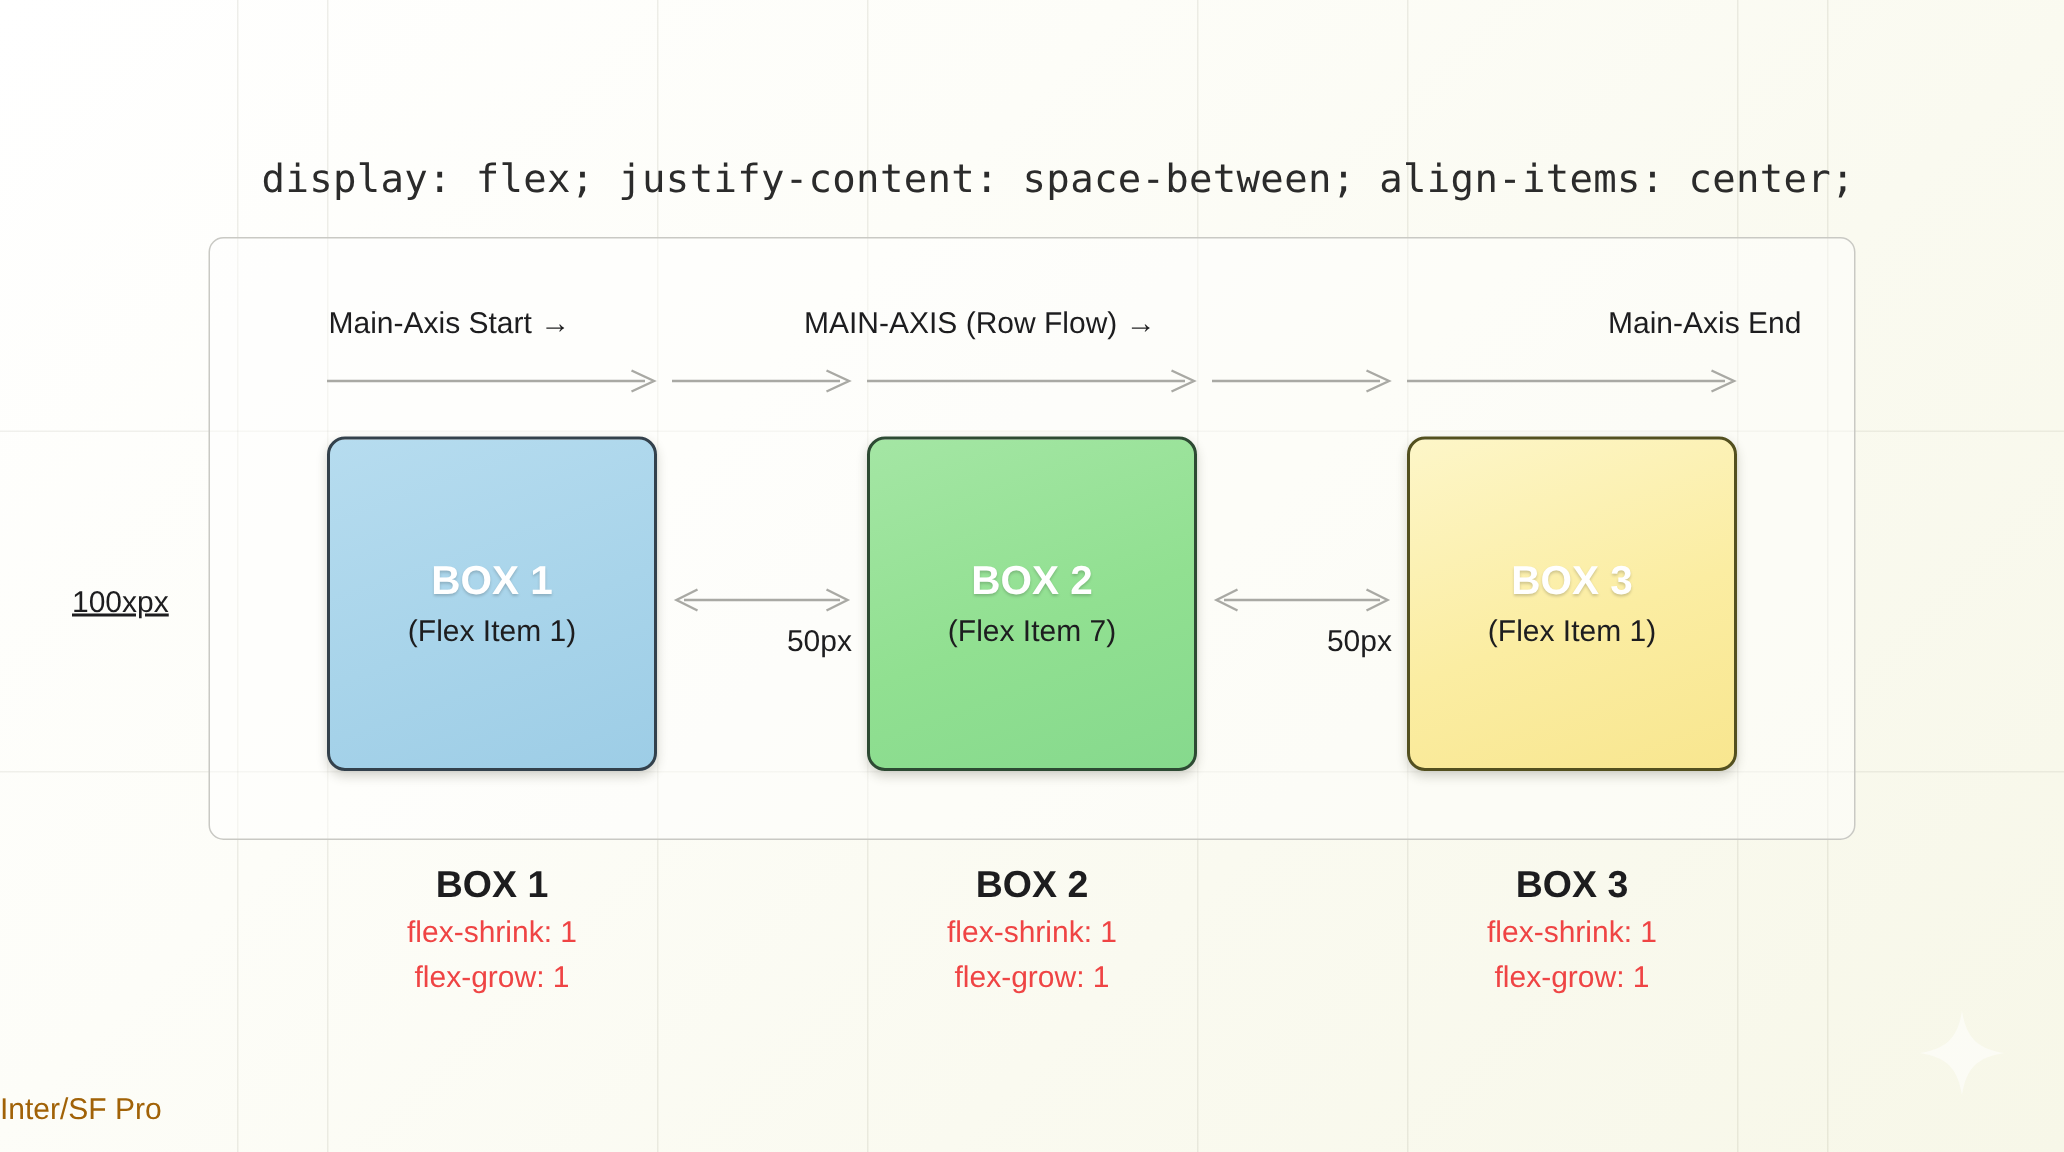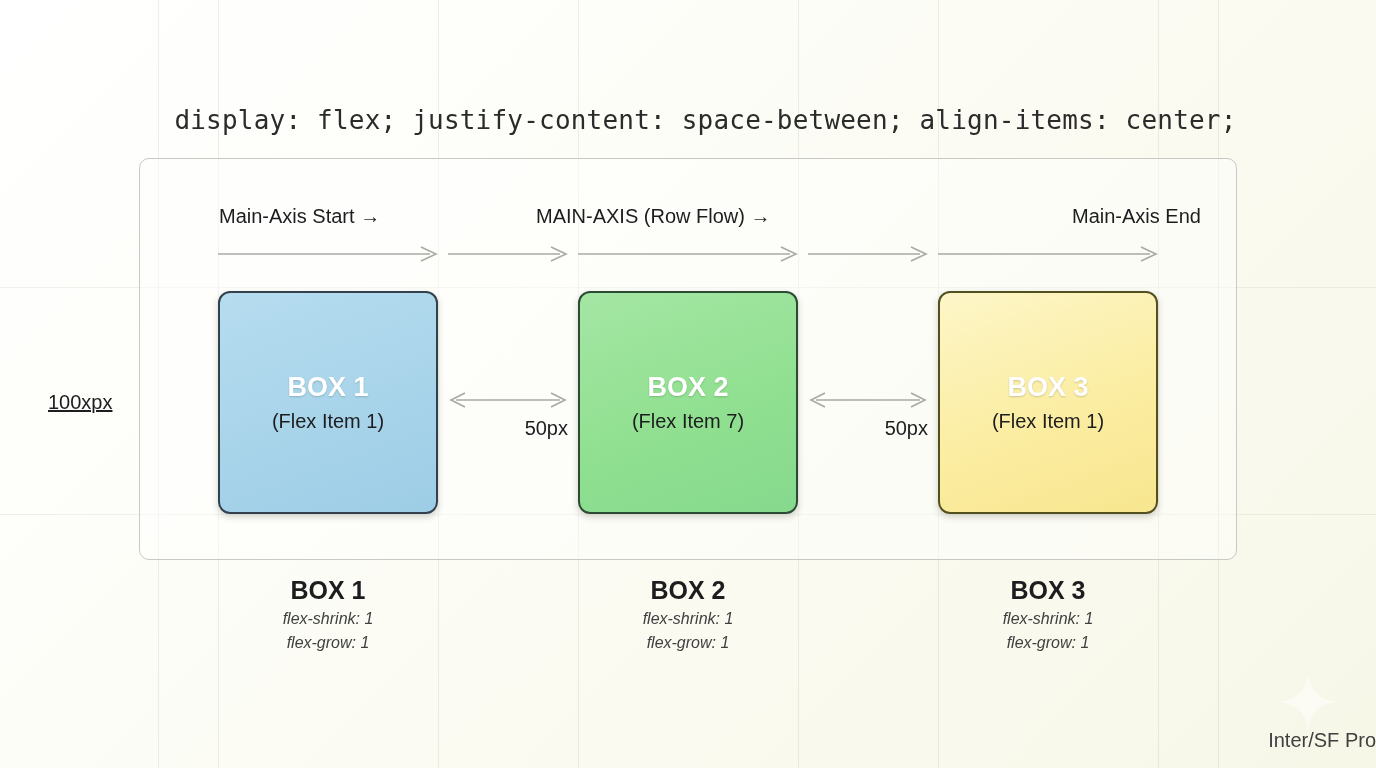--- a/index.html
+++ b/index.html
@@ -179,35 +179,34 @@
   .cap-1 { left: 218px; }
   .cap-2 { left: 578px; }
   .cap-3 { left: 938px; }
   .cap-title {
     font-size: 25px;
     font-weight: bold;
     color: #1d1d1f;
     line-height: 1.3;
   }
   .cap-line {
-    font-size: 16px;
-    color: #404040;
+    font-size: 20px;
+    color: #ef4444;
     line-height: 1.52;
-    font-style: italic;
   }
 
   
   .footer-note {
     position: absolute;
     left: 0;
     right: 0;
     top: 729px;
-    text-align: right;
-    font-size: 20px;
-    color: #404040;
+    text-align: left;
+    font-size: 20px;
+    color: #a16207;
   }
 </style>
 </head>
 <body>
 
 <div class="grid-layer">
   <div class="vline" style="left:158px"></div>
   <div class="vline" style="left:218px"></div>
   <div class="vline" style="left:438px"></div>
   <div class="vline" style="left:578px"></div>

